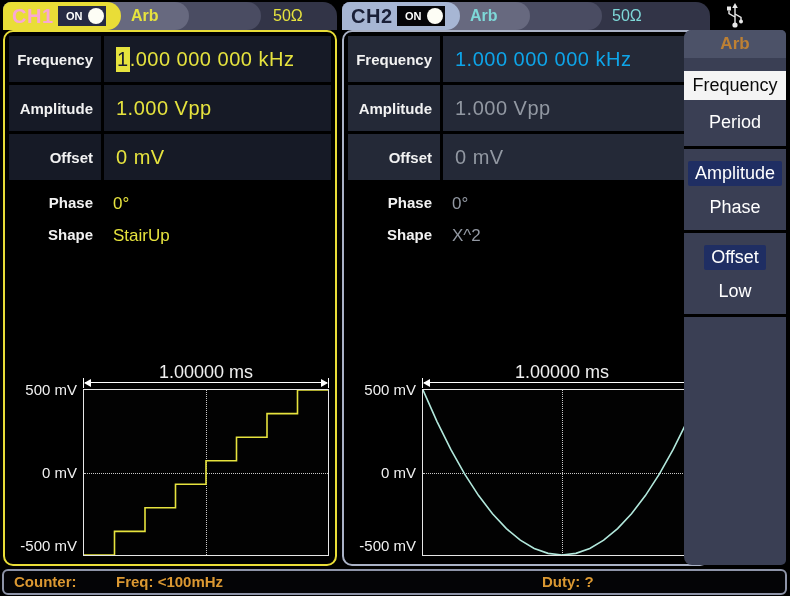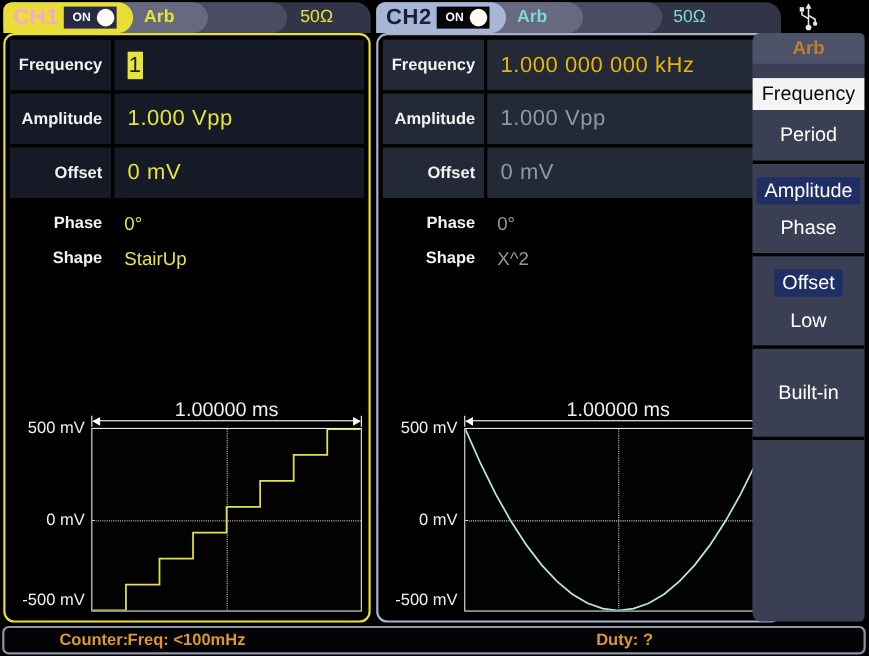--- a/index.html
+++ b/index.html
@@ -85,21 +85,21 @@
       <span class="on-lbl">ON</span>
       <span class="knob"></span>
     </div>
     <span class="mode-lbl" style="color:#e6e33e;">Arb</span>
     <span class="imp-lbl" style="color:#e6e33e;">50Ω</span>
   </div>
 
   <div class="panel-body" style="border-color:#e9dd37;">
     <div class="prow">
       <div class="pcell plabel" style="background:#161a26;">Frequency</div>
-      <div class="pcell pvalue" style="background:#161a26;color:#e6e33e;"><span class="cursor-digit" style="background:#e6e33e;color:#1a1e30;">1</span></div>
+      <div class="pcell pvalue" style="background:#161a26;color:#e6e33e;"><span class="cursor-digit" style="background:#e6e33e;color:#1a1e30;">1</span><span>.000 000 000 kHz</span></div>
     </div>
     <div class="prow">
       <div class="pcell plabel" style="background:#161a26;">Amplitude</div>
       <div class="pcell pvalue" style="background:#161a26;color:#e6e33e;">1.000 Vpp</div>
     </div>
     <div class="prow">
       <div class="pcell plabel" style="background:#161a26;">Offset</div>
       <div class="pcell pvalue" style="background:#161a26;color:#e6e33e;">0 mV</div>
     </div>
 
@@ -146,21 +146,21 @@
       <span class="on-lbl">ON</span>
       <span class="knob"></span>
     </div>
     <span class="mode-lbl" style="color:#7ed8d8;">Arb</span>
     <span class="imp-lbl" style="color:#7ed8d8;">50Ω</span>
   </div>
 
   <div class="panel-body" style="border-color:#aab2c6;">
     <div class="prow">
       <div class="pcell plabel" style="background:#242937;">Frequency</div>
-      <div class="pcell pvalue" style="background:#242937;color:#eab308;">1.000 000 000 kHz</div>
+      <div class="pcell pvalue" style="background:#242937;color:#0ea5e9;">1.000 000 000 kHz</div>
     </div>
     <div class="prow">
       <div class="pcell plabel" style="background:#242937;">Amplitude</div>
       <div class="pcell pvalue" style="background:#242937;color:#9298a2;">1.000 Vpp</div>
     </div>
     <div class="prow">
       <div class="pcell plabel" style="background:#242937;">Offset</div>
       <div class="pcell pvalue" style="background:#242937;color:#9298a2;">0 mV</div>
     </div>
 
@@ -217,25 +217,22 @@
       <span class="mitem">Period</span>
     </div>
     <div class="msec" style="height:84px;">
       <span class="mitem hl-navy">Amplitude</span>
       <span class="mitem">Phase</span>
     </div>
     <div class="msec" style="height:84px;">
       <span class="mitem hl-navy">Offset</span>
       <span class="mitem">Low</span>
     </div>
-    <div class="msec" style="height:83px;">
-      <span class="mitem">Built-in</span>
-    </div>
     <div class="msec" style="height:82px;"></div>
   </div>
 </div>
 
 <div class="statusbar">
-  <span style="left:10px;margin-left:40px;">Counter:</span>
+  <span style="left:10px;">Counter:</span>
   <span style="left:112px;">Freq: &lt;100mHz</span>
   <span style="left:322px;margin-top:22px;">Period: &gt;10s</span>
   <span style="left:538px;">Duty: ?</span>
 </div>
 
 </body></html>

